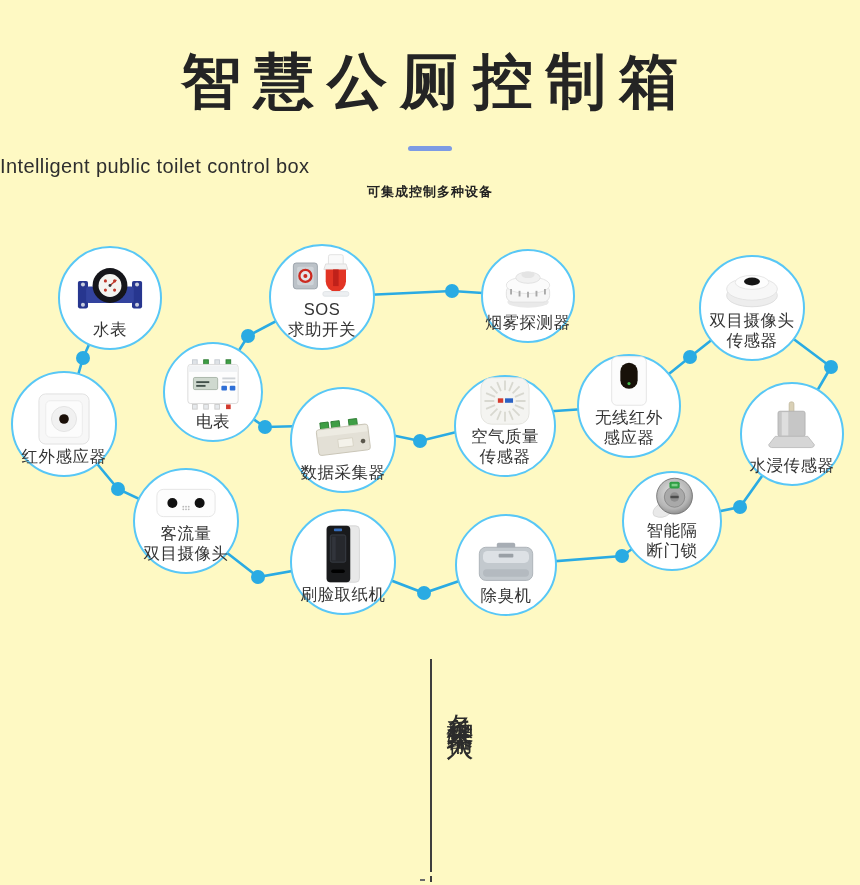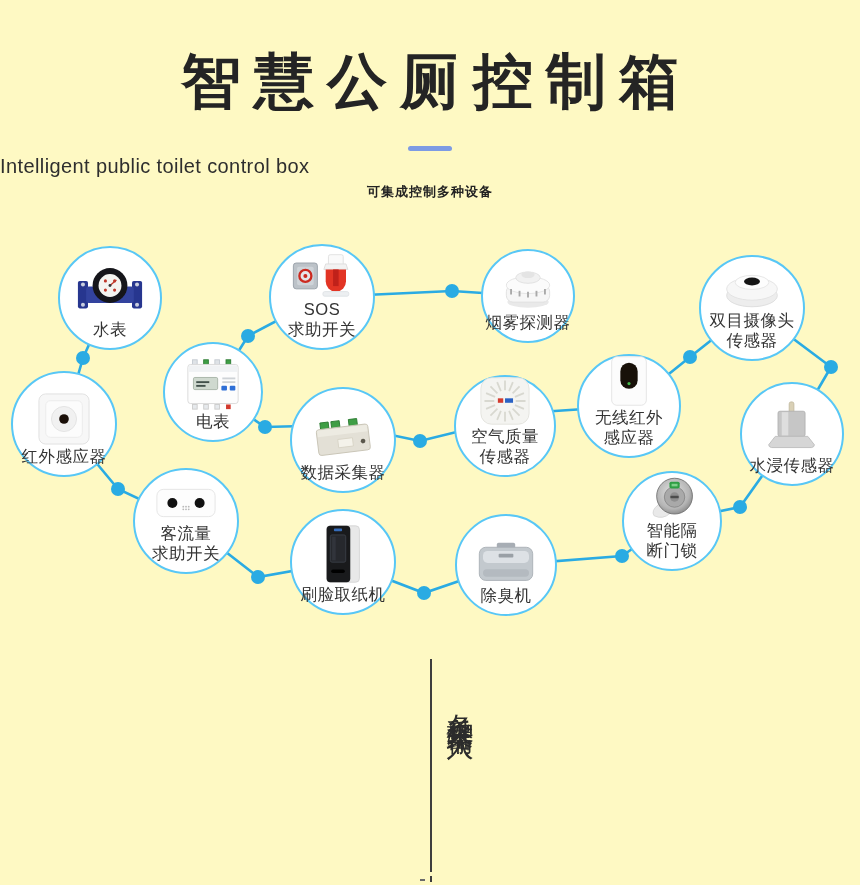--- a/index.html
+++ b/index.html
@@ -220,21 +220,21 @@
         <circle cx="19" cy="22" r="5.5" fill="#111111"></circle>
         <circle cx="49" cy="22" r="5.5" fill="#111111"></circle>
         <circle cx="31" cy="26" r="1" fill="#b9b9b9"></circle>
           <circle cx="34" cy="26" r="1" fill="#b9b9b9"></circle>
           <circle cx="37" cy="26" r="1" fill="#b9b9b9"></circle>
         <circle cx="31" cy="29" r="1" fill="#b9b9b9"></circle>
           <circle cx="34" cy="29" r="1" fill="#b9b9b9"></circle>
           <circle cx="37" cy="29" r="1" fill="#b9b9b9"></circle>
       </svg>
       <div class="label">客流量
-求助开关</div>
+双目摄像头</div>
     </div>
 
     <div class="node" style="left: 290px; top: 509px; width: 106px; height: 106px; border-color: rgb(88, 199, 246);">
       <svg width="46" height="60" viewBox="0 0 50 66">
         <rect x="7" y="2" width="36" height="62" rx="4" fill="#e8e8e8" stroke="#d4d4d4"></rect>
         <rect x="7" y="2" width="26" height="62" rx="4" fill="#191a1c"></rect>
         <rect x="11" y="12" width="17" height="30" rx="2" fill="#26282d" stroke="#3a3f47"></rect>
         <rect x="13" y="14" width="4" height="26" fill="#31343b"></rect>
         <rect x="15" y="5" width="9" height="3" rx="1" fill="#3b7bd6" opacity="0.85"></rect>
         <rect x="12" y="50" width="15" height="4" rx="2" fill="#000000"></rect>

